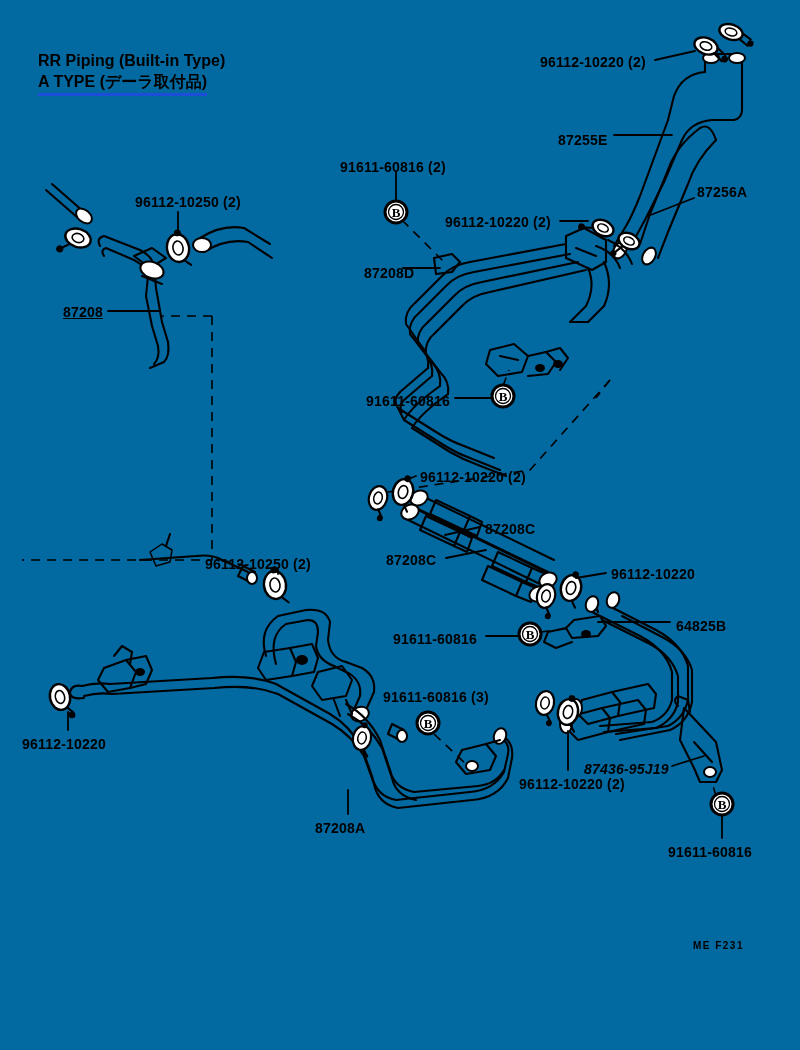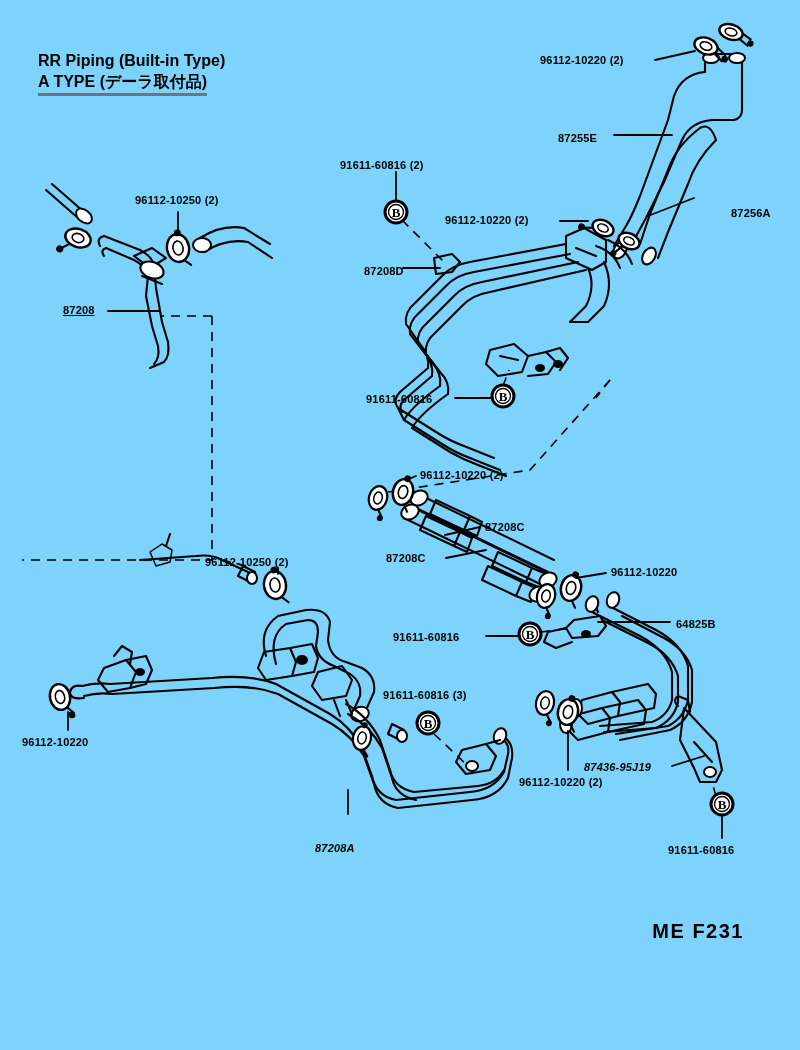--- a/index.html
+++ b/index.html
@@ -1,50 +1,50 @@
 <!DOCTYPE html>
 <html><head>
 <meta charset="utf-8">
 <title>RR Piping Diagram</title>
 <style>
   html,body{margin:0;padding:0;background:#ffffff;}
   #page{
     position:relative;
     width:800px;height:1050px;
-    background:#7dd3fc;
+    background:#0369a1;
     overflow:hidden;
     font-family:"Liberation Sans", sans-serif;
   }
   #artboard{position:absolute;left:0;top:0;width:800px;height:1050px;}
   .lbl{
     position:absolute;
     font-family:"Liberation Sans", sans-serif;
-    font-size:11px;
+    font-size:14px;
     font-weight:bold;
     color:#000000;
     white-space:nowrap;
     letter-spacing:0.2px;
     line-height:1;
   }
   .title-block{
     position:absolute;
     left:38px;top:50px;
     font-family:"Liberation Sans", sans-serif;
     font-size:16px;
     font-weight:bold;
     color:#000;
     line-height:1.32;
     white-space:nowrap;
   }
-  .title-block .l2{border-bottom:3px solid #737373;display:inline-block;padding-bottom:1px;}
+  .title-block .l2{border-bottom:3px solid #1d4ed8;display:inline-block;padding-bottom:1px;}
   .code{
     position:absolute;
-    right:56px;bottom:107px;
+    right:56px;bottom:99px;
     font-family:"Liberation Sans", sans-serif;
-    font-size:20px;font-weight:bold;color:#000;
+    font-size:10px;font-weight:bold;color:#000;
     letter-spacing:1.5px;
   }
 </style>
 </head>
 <body>
 
 <div id="page">
 
   <svg id="artboard" viewBox="0 0 800 1050">
     <defs>
@@ -394,39 +394,39 @@
   </svg>
 
   <div class="title-block">
     <div>RR  Piping (Built-in Type)</div>
     <div class="l2">A  TYPE (デーラ取付品)</div>
   </div>
 
   <div id="label-layer">
       <div class="lbl" style="left: 540px; top: 55px;">96112-10220 (2)</div>
       <div class="lbl" style="left: 558px; top: 133px;">87255E</div>
-      <div class="lbl" style="left: 697px; top: 208px; margin-left: 34px;">87256A</div>
+      <div class="lbl" style="left: 697px; top: 185px;">87256A</div>
       <div class="lbl" style="left: 340px; top: 160px;">91611-60816 (2)</div>
       <div class="lbl" style="left: 445px; top: 215px;">96112-10220 (2)</div>
       <div class="lbl" style="left: 364px; top: 266px;">87208D</div>
       <div class="lbl" style="left: 366px; top: 394px;">91611-60816</div>
       <div class="lbl" style="left: 135px; top: 195px;">96112-10250 (2)</div>
       <div class="lbl" style="left: 63px; top: 305px; text-decoration: underline;">87208</div>
       <div class="lbl" style="left: 420px; top: 470px;">96112-10220 (2)</div>
       <div class="lbl" style="left: 485px; top: 522px;">87208C</div>
       <div class="lbl" style="left: 386px; top: 553px;">87208C</div>
       <div class="lbl" style="left: 611px; top: 567px;">96112-10220</div>
       <div class="lbl" style="left: 676px; top: 619px;">64825B</div>
       <div class="lbl" style="left: 205px; top: 557px;">96112-10250 (2)</div>
       <div class="lbl" style="left: 393px; top: 632px;">91611-60816</div>
       <div class="lbl" style="left: 383px; top: 690px;">91611-60816 (3)</div>
       <div class="lbl" style="left: 584px; top: 762px; font-style: italic;">87436-95J19</div>
       <div class="lbl" style="left: 519px; top: 777px;">96112-10220 (2)</div>
       <div class="lbl" style="left: 22px; top: 737px;">96112-10220</div>
-      <div class="lbl" style="left: 315px; top: 843px; font-style: italic;">87208A</div>
+      <div class="lbl" style="left: 315px; top: 821px;">87208A</div>
       <div class="lbl" style="left: 668px; top: 845px;">91611-60816</div>
     </div>
 
   <svg id="bolt-layer" style="position:absolute;left:0;top:0;width:800px;height:1050px;pointer-events:none;" viewBox="0 0 800 1050">
       <g>
         <circle cx="396" cy="212" r="11" fill="#fff" stroke="#000" stroke-width="3"></circle>
         <circle cx="396" cy="212" r="7.5" fill="none" stroke="#000" stroke-width="1.3"></circle>
         <text x="396" y="216.6" text-anchor="middle" font-family="&quot;Liberation Serif&quot;, serif" font-size="13" font-weight="bold" fill="#000">B</text>
       </g>
       <g>

